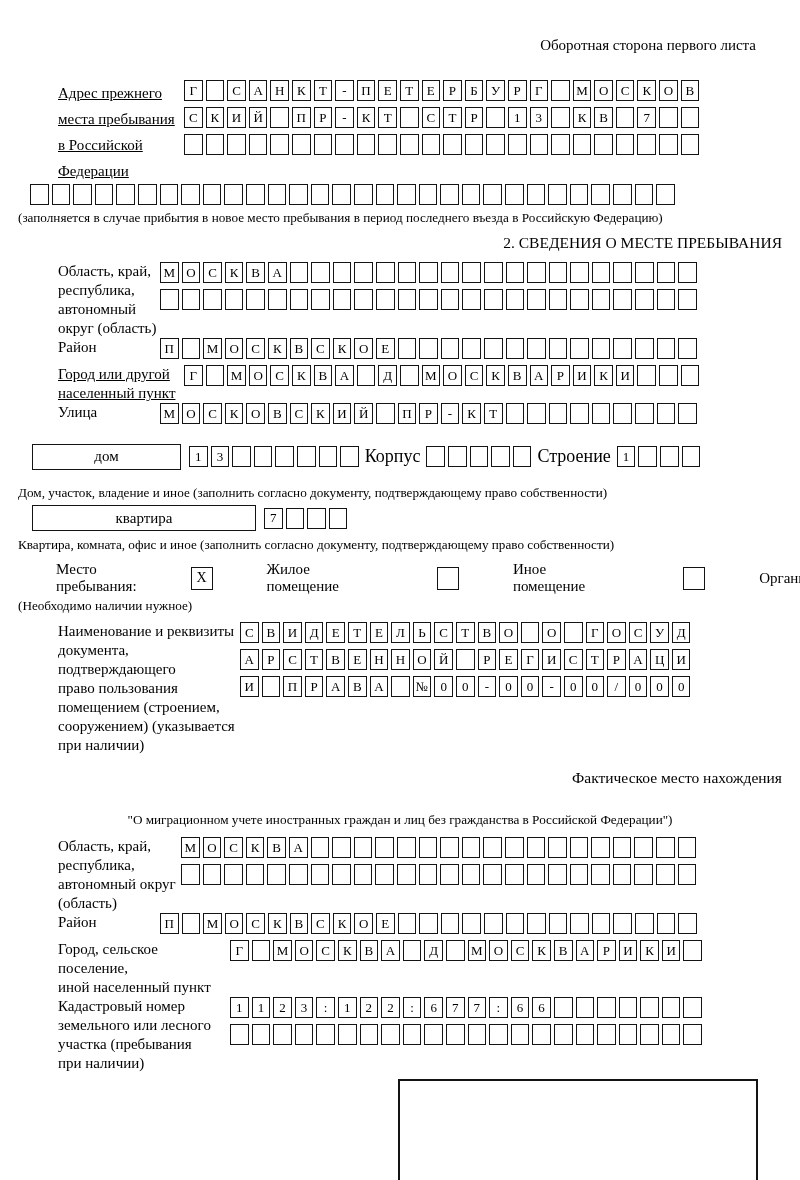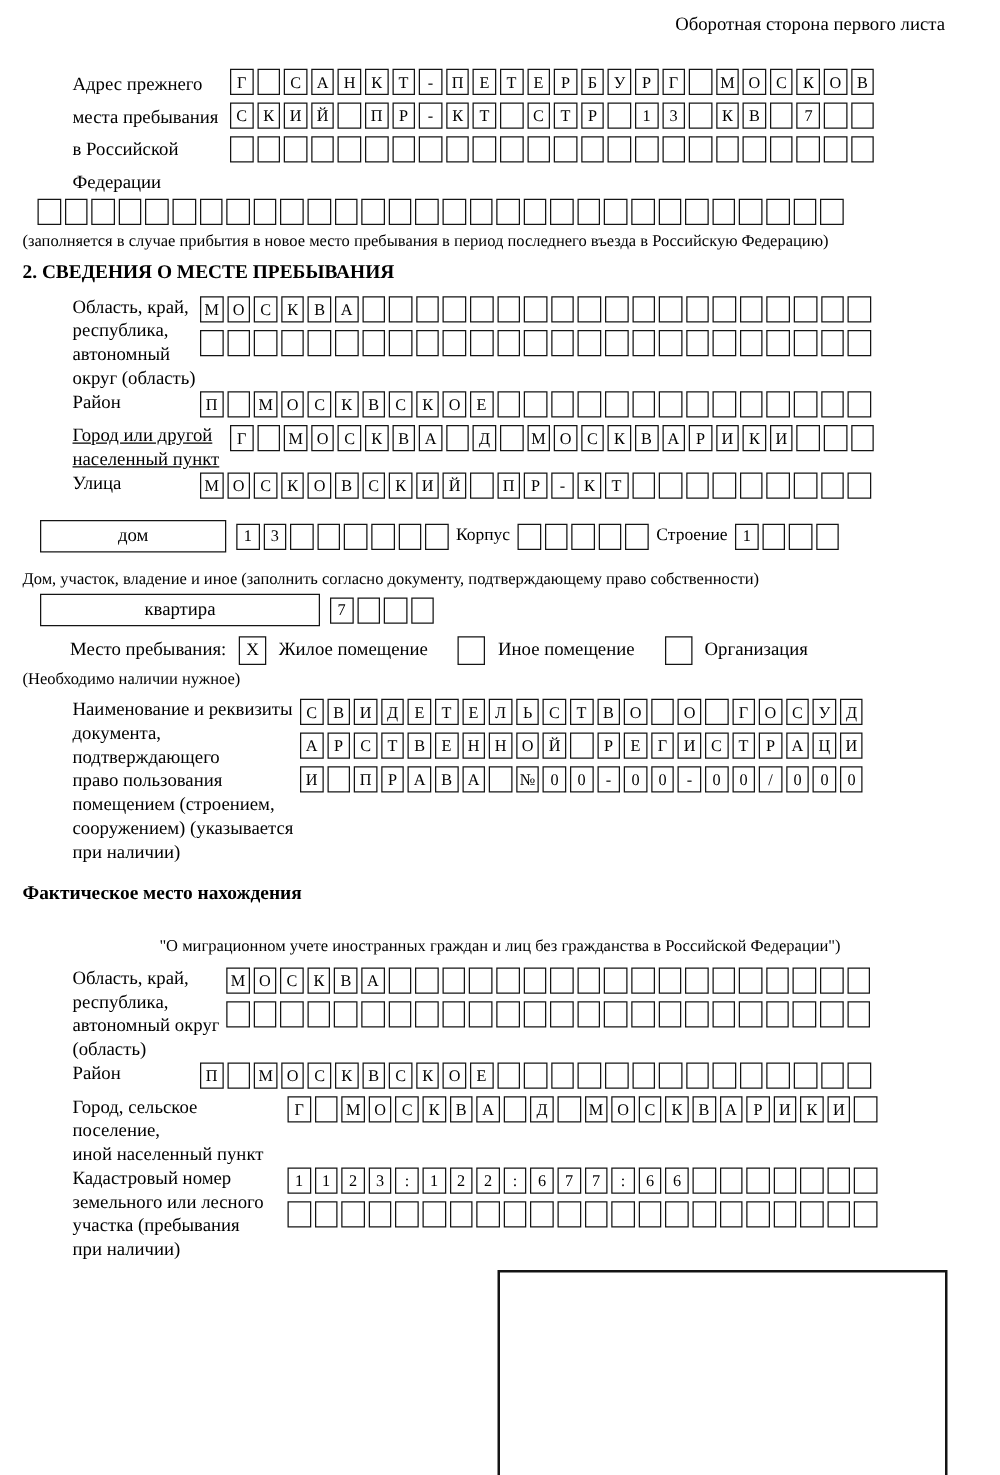--- a/index.html
+++ b/index.html
@@ -3,59 +3,59 @@
 <meta charset="utf-8">
 <style>
   * { box-sizing: border-box; margin: 0; padding: 0; }
   html,body { background:#ffffff; }
   body {
     width: 800px; height: 1180px;
     font-family: "Liberation Serif", serif;
     color: #000;
   }
   .page { width: 800px; height: 1180px; padding: 12px 18px 0 18px; overflow: hidden; background:#fff; }
-  .page-title { text-align: right; font-size: 15px; padding-right: 26px; margin-bottom: 26px; }
+  .page-title { text-align: right; font-size: 15px; padding-right: 26px; margin-bottom: 26px; margin-top: 25px; }
 
   .field { display: flex; align-items: flex-start; }
   .label { font-size: 15px; line-height: 19px; flex: 0 0 auto; padding-left: 40px; }
   .label.tall { line-height: 26px; }
   .rows { flex: 1 1 auto; }
 
   .boxrow { display: flex; gap: 3px; margin-bottom: 6px; }
   .cell {
     width: 18.6px; height: 21px; flex: 0 0 auto;
     border: 1.6px solid #141414;
     font-size: 13px; display: flex; align-items: center; justify-content: center;
   }
   .fullrow { margin-left: 12px; margin-bottom: 4px; }
 
   .note { font-size: 13.2px; line-height: 17px; }
   .note.center { text-align: left; }
 
-  .sec-heading { text-align: left; font-weight: bold; font-size: 15.5px; margin: 8px 0 10px 0; }
-
-  .w-prev { width: 166px; }
+  .sec-heading { text-align: right; font-weight: normal; font-size: 15.5px; margin: 8px 0 10px 0; }
+
+  .w-prev { width: 166px; text-decoration: underline; }
   .w-reg2 { width: 142px; }
   .w-city2 { width: 166px; text-decoration: underline; }
   .w-doc { width: 222px; }
   .w-reg3 { width: 163px; }
   .w-city3 { width: 212px; }
 
   .inline-row { display: flex; align-items: center; margin: 4px 0 5px 0; }
   .wide-box {
     border: 1.6px solid #141414; height: 26px;
     display: flex; align-items: center; justify-content: center;
     font-size: 15px; flex: 0 0 auto;
   }
   .house-box { width: 149px; margin-left: 14px; margin-right: 8px; }
   .apt-box { width: 224px; margin-left: 14px; margin-right: 8px; }
   .inline-cells { display: flex; gap: 3px; }
-  .inline-label { font-size: 14px; margin: 12px 6px; }
-
-  .stay-row { display: flex; align-items: center; margin: 8px 0 2px 0; padding-left: 38px; }
+  .inline-label { font-size: 18px; margin: 12px 6px; }
+
+  .stay-row { display: flex; align-items: center; margin: 8px 0 2px 0; padding-left: 38px; gap: 44px; }
   .checkcell {
     width: 22px; height: 23px; border: 1.6px solid #141414; flex: 0 0 auto;
     font-size: 14px; display: flex; align-items: center; justify-content: center;
     margin: 0 10px;
   }
   .stay-label { font-size: 15px; }
   .gap-sm { width: 14px; }
 
   .doc-field { margin-top: 8px; }
 
@@ -398,20 +398,21 @@
 
   <div class="inline-row">
     <div class="wide-box apt-box">квартира</div>
     <div class="inline-cells">
         <span class="cell">7</span>
         <span class="cell"></span>
         <span class="cell"></span>
         <span class="cell"></span>
       </div>
   </div>
+  <div class="note">Квартира, комната, офис и иное (заполнить согласно документу, подтверждающему право собственности)</div>
 
   <div class="stay-row">
     <span class="stay-label">Место пребывания:</span>
     <span class="checkcell">X</span>
     <span class="stay-label">Жилое помещение</span>
     <span class="gap-sm"></span>
     <span class="checkcell"></span>
     <span class="stay-label">Иное помещение</span>
     <span class="gap-sm"></span>
     <span class="checkcell"></span>

